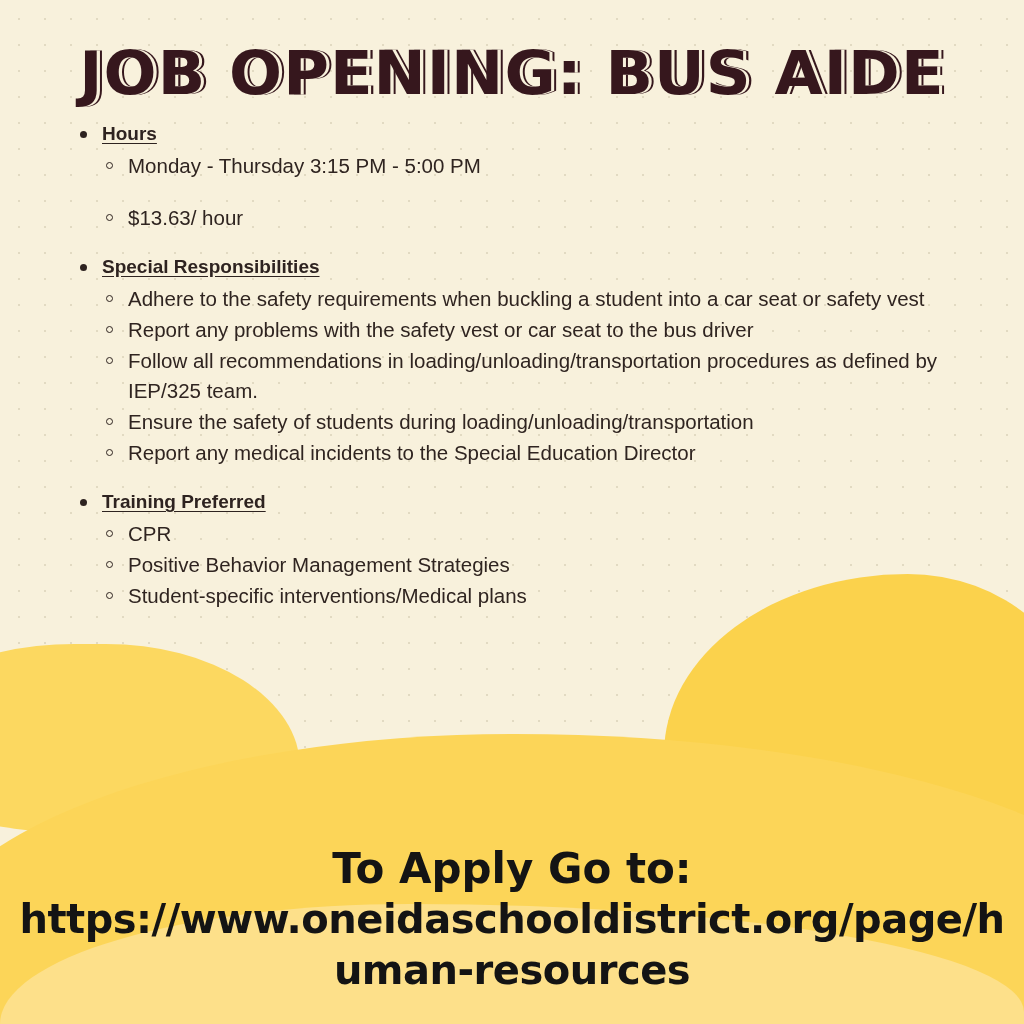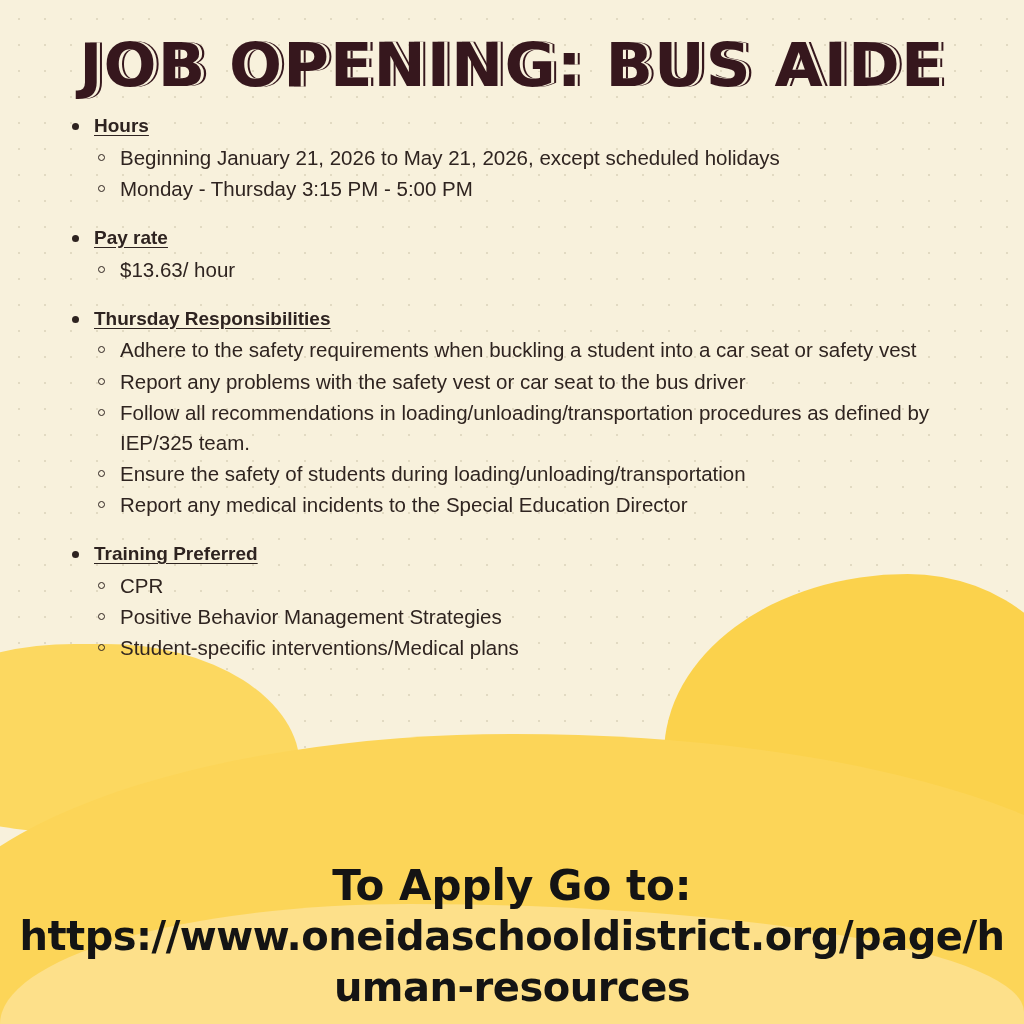--- a/index.html
+++ b/index.html
@@ -67,21 +67,21 @@
     bottom: 0;
     width: 1024px;
     height: 120px;
     background: #fde08a;
     border-radius: 40% 60% 0 0 / 100% 90% 0 0;
   }
 
   #content {
     position: relative;
     z-index: 3;
-    padding: 8px;
+    padding: 16px;
   }
 
   
   #title-wrap {
     padding: 22px 0 6px 0;
     text-align: center;
   }
   #title {
     display: inline-block;
     font-family: "DejaVu Sans", sans-serif;
@@ -152,21 +152,21 @@
     border-radius: 50%;
     background: transparent;
     box-sizing: border-box;
   }
 
   
   #apply {
     position: absolute;
     left: 0;
     right: 0;
-    bottom: 11px;
+    bottom: 28px;
     z-index: 4;
     text-align: center;
     color: #141414;
     font-family: "DejaVu Sans", sans-serif;
     font-weight: 700;
   }
   #apply-label {
     font-size: 42px;
     line-height: 1.15;
     letter-spacing: 0px;
@@ -194,34 +194,32 @@
 
     <div id="title-wrap">
       <div id="title">Job Opening: Bus Aide</div>
     </div>
 
     <ul id="body-list">
 
       <li class="section">
         <div class="section-head">Hours </div>
         <ul class="sub-list">
-          <li class="sub-item">Beginning January 21, 2026 to May 21, 2026, except scheduled holidays</li>
           <li class="sub-item">Monday - Thursday 3:15 PM - 5:00 PM</li>
         </ul>
       </li>
 
       <li class="section">
-        <div class="section-head">Pay rate</div>
         <ul class="sub-list">
           <li class="sub-item">$13.63/ hour</li>
         </ul>
       </li>
 
       <li class="section">
-        <div class="section-head">Thursday Responsibilities</div>
+        <div class="section-head">Special Responsibilities</div>
         <ul class="sub-list">
           <li class="sub-item">Adhere to the safety requirements when buckling a student into a car seat or safety vest</li>
           <li class="sub-item">Report any problems with the safety vest or car seat to the bus driver</li>
           <li class="sub-item">Follow all recommendations in loading/unloading/transportation procedures as defined by IEP/325 team.</li>
           <li class="sub-item">Ensure the safety of students during loading/unloading/transportation</li>
           <li class="sub-item">Report any medical incidents to the Special Education Director</li>
         </ul>
       </li>
 
       <li class="section">

